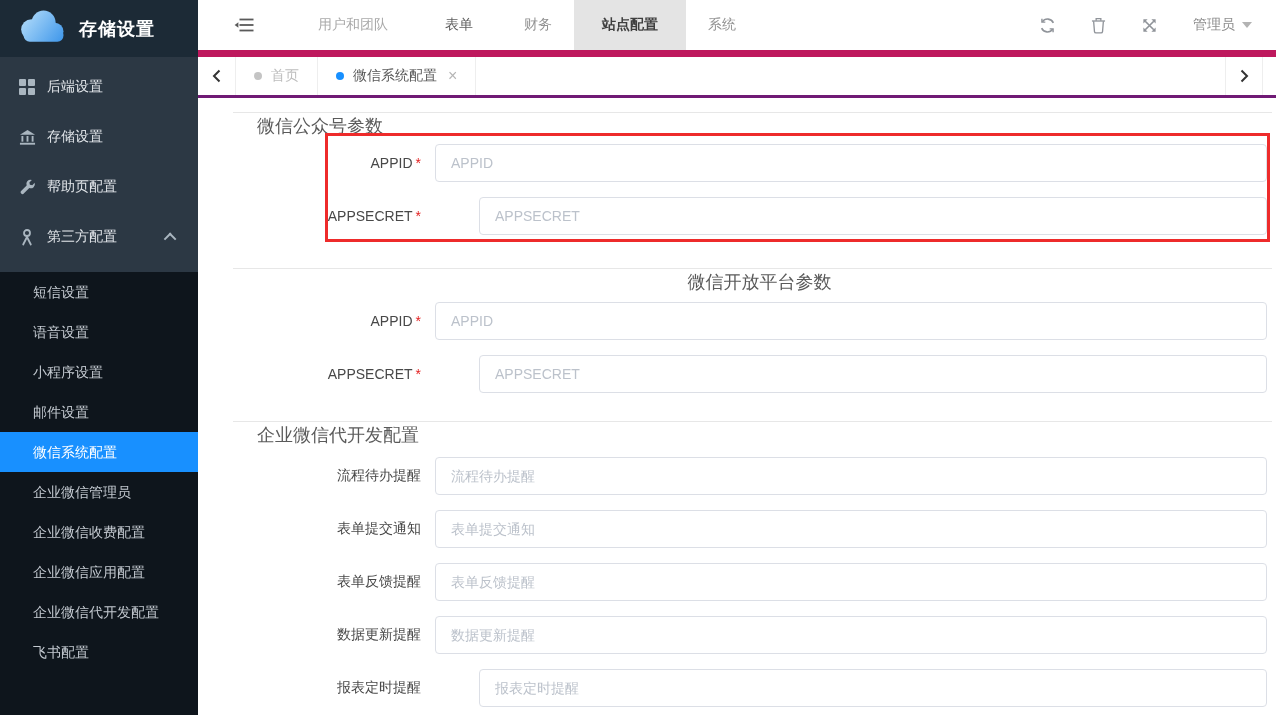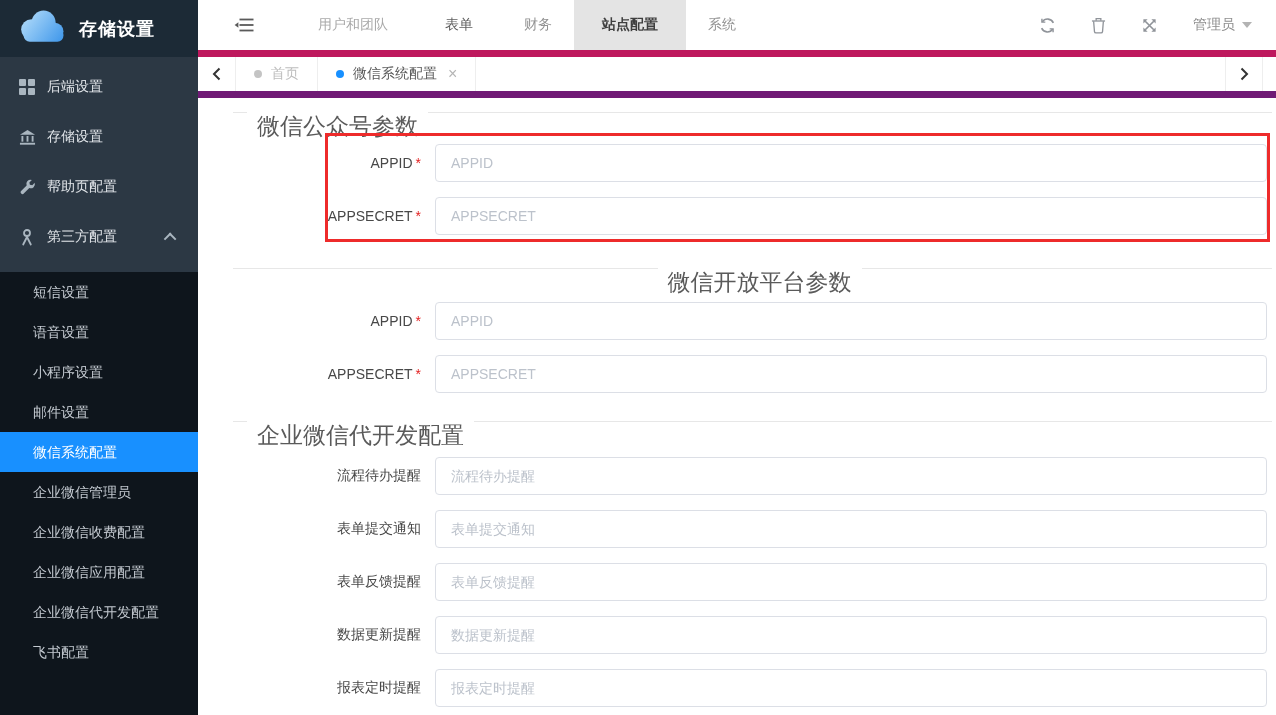--- a/index.html
+++ b/index.html
@@ -27,43 +27,43 @@
   .top-tabs { display: flex; height: 100%; margin-left: 34px; }
   .top-tab { height: 100%; display: flex; align-items: center; padding: 0 22px; font-size: 14px; color: #929292; cursor: pointer; }
   .top-tab.t0 { color: #a9a9a9; padding: 0 28px; }
   .top-tab.t1 { color: #5f5f5f; padding: 0 29px; }
   .top-tab.active { background: #e4e4e4; color: #3f3f3f; font-weight: bold; padding: 0 28px; }
   .top-actions { margin-left: auto; display: flex; align-items: center; gap: 35px; padding-right: 24px; }
   .act-icon { color: #8f9399; cursor: pointer; display: flex; align-items: center; }
   .user-box { display: flex; align-items: center; gap: 7px; color: #8d8d8d; font-size: 14px; cursor: pointer; }
   .caret-down { width: 0; height: 0; border-left: 5px solid transparent; border-right: 5px solid transparent; border-top: 6px solid #b3b3b3; }
 
-  .tabbar { height: 41px; border-bottom: 7px solid #701a75; display: flex; align-items: stretch; flex-shrink: 0; background: #fff; }
+  .tabbar { height: 41px; border-bottom: 3px solid #701a75; display: flex; align-items: stretch; flex-shrink: 0; background: #fff; }
   .tab-arrow { width: 38px; display: flex; align-items: center; justify-content: center; color: #333; cursor: pointer; }
   .tab-arrow.left { border-right: 1px solid #eeeeee; }
   .tab-arrow.right { margin-left: auto; border-left: 1px solid #eeeeee; border-right: 1px solid #eeeeee; margin-right: 13px; }
   .page-tab { display: flex; align-items: center; gap: 9px; padding: 0 18px; border-right: 1px solid #eeeeee; font-size: 14px; cursor: pointer; }
   .page-tab .dot { width: 8px; height: 8px; border-radius: 50%; background: #c4c4c4; }
   .page-tab.inactive { color: #bdbdbd; }
   .page-tab.active { color: #595959; }
   .page-tab.active .dot { background: #1890ff; }
   .tab-close { color: #b5b5b5; font-size: 16px; line-height: 1; margin-left: 2px; cursor: pointer; }
 
   
   .content { flex: 1; overflow: hidden; padding: 2px 4px 0 35px; background: #fff; }
   .divider { position: relative; height: 24px; display: flex; align-items: center; }
   .divider::before { content: ""; position: absolute; left: 0; right: 0; top: 50%; height: 1px; background: #e7e7e7; }
-  .divider .d-title { position: relative; background: #fff; padding: 0 10px; margin-left: 14px; font-size: 23px; color: #5a5a5a; margin-top: 28px; }
+  .divider .d-title { position: relative; background: #fff; padding: 0 10px; margin-left: 14px; font-size: 18px; color: #5a5a5a; margin-top: 28px; }
   .divider.d1 { margin: 0 0 20px; }
   .divider.d2 { margin: 21px 0 22px; justify-content: center; }
   .divider.d3 { margin: 16px 0 24px; }
 
   .rows { position: relative; }
   .form-row { display: flex; align-items: center; margin-bottom: 15px; }
-  .rows .form-row:last-child { margin-bottom: 12px; }
+  .rows .form-row:last-child { margin-bottom: 12px; gap: 44px; }
   .form-label { width: 188px; text-align: right; font-size: 14px; color: #484848; flex-shrink: 0; }
   .req { color: #e31f1f; margin-left: 3px; }
   .form-input { flex: 1; height: 38px; margin-left: 14px; margin-right: 5px; border: 1px solid #dcdfe6; border-radius: 4px; padding: 0 15px; font-size: 14px; color: #333; outline: none; font-family: "Liberation Sans", "DejaVu Sans", sans-serif; }
   .form-input::placeholder { color: #bcc2cb; opacity: 1; }
   .red-highlight { position: absolute; left: 92px; right: 2px; top: -11px; bottom: -7px; border: 3px solid #ee2b2b; pointer-events: none; }
   .rows.mb { margin-bottom: 15px; }
 </style>
 </head>
 <body>
 

